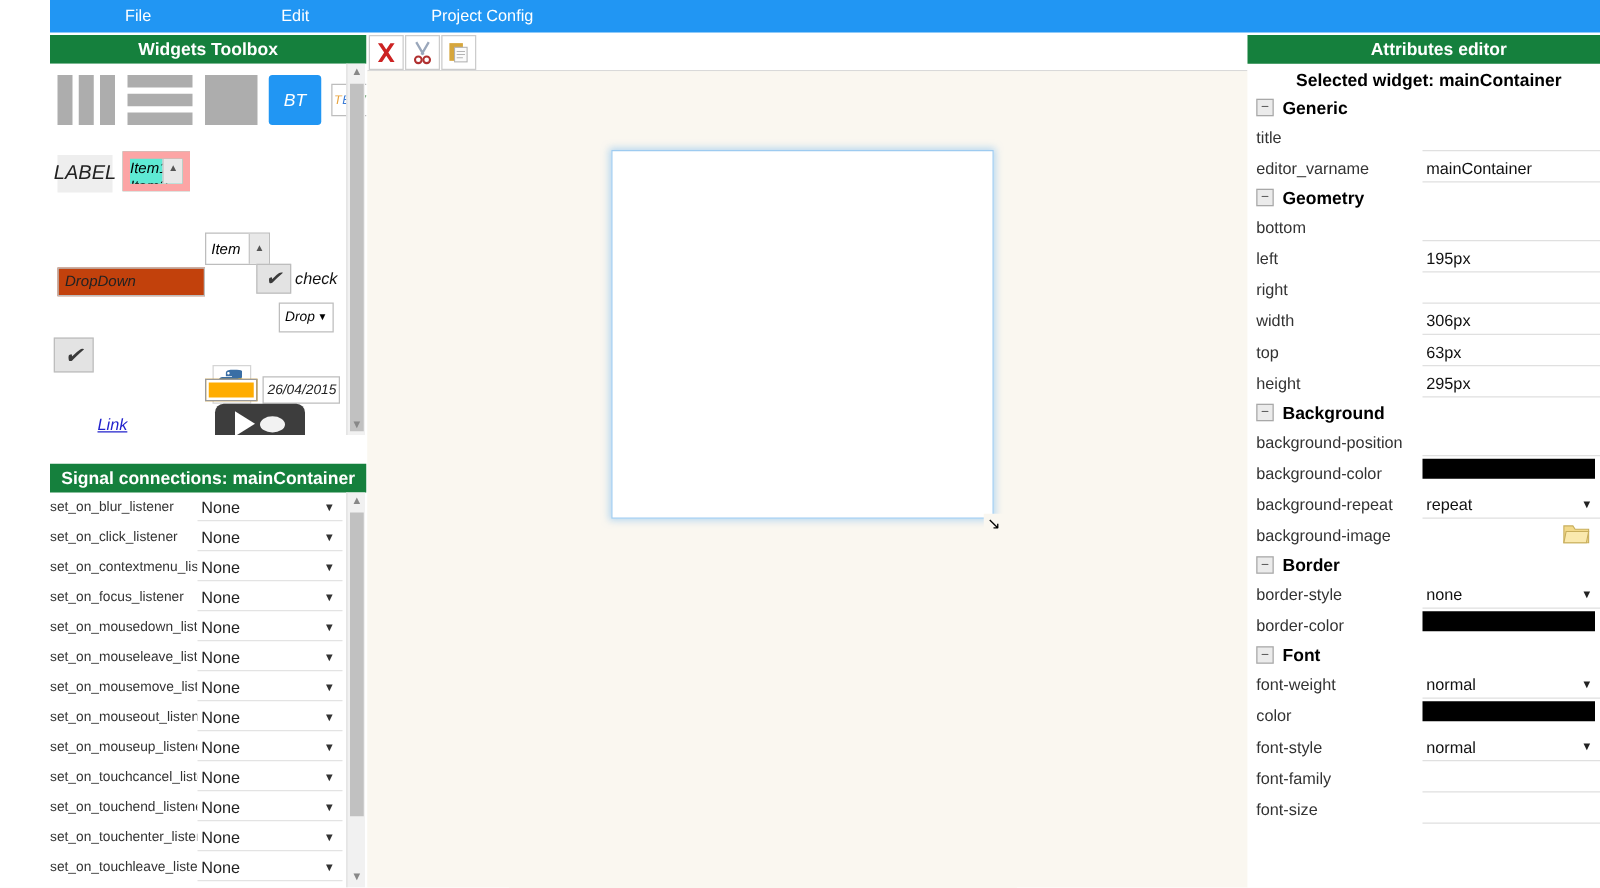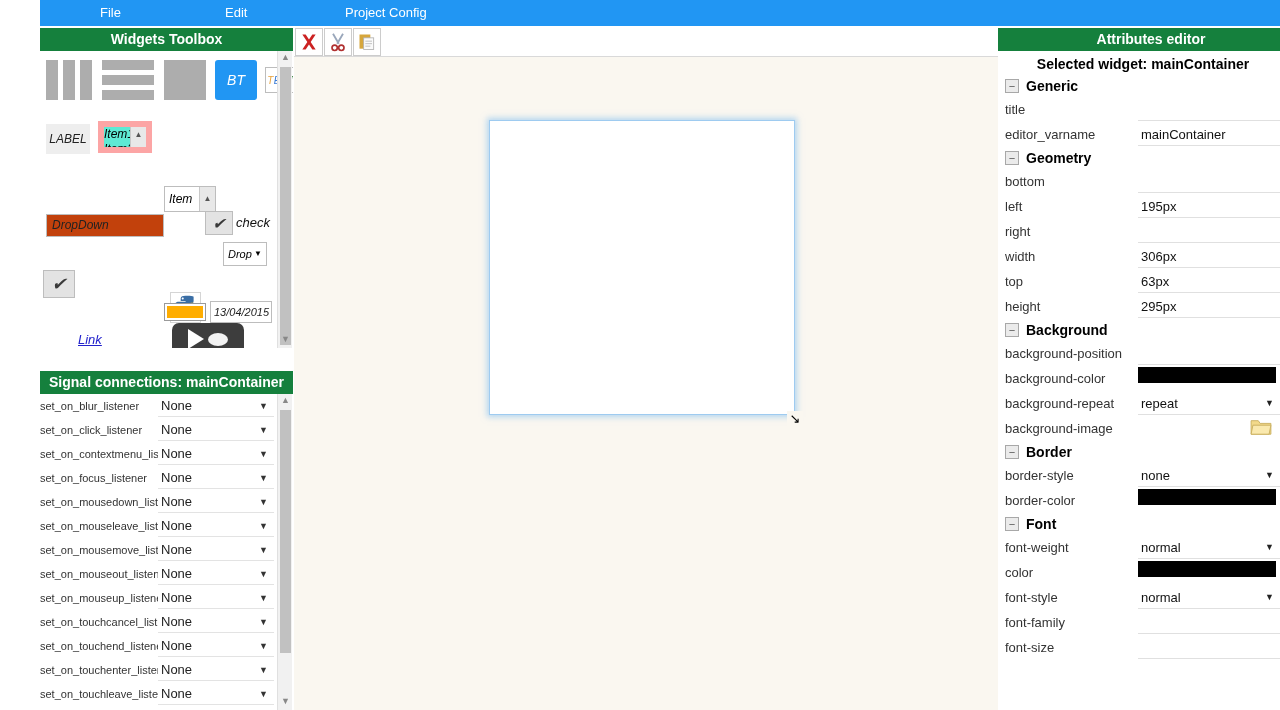--- a/index.html
+++ b/index.html
@@ -106,21 +106,21 @@
     border-radius: 3px;
   }
   .w-textinput {
     width: 32px; height: 26px; border: 1px solid #bdbdbd; background:#fff;
     display: flex; align-items: center; justify-content: center;
     font-size: 10px; letter-spacing: .5px;
   }
   .w-label {
     width: 44px; height: 30px; background: #eeeeee;
     display: flex; align-items: center; justify-content: center;
-    font-size: 12px; color: #222;
+    font-size: 16px; color: #222;
   }
   .w-listview {
     width: 54px; height: 32px; border: 6px solid #fca5a5; background: #5eead4;
     position: relative; overflow: hidden;
     font-size: 12px; line-height: 15px; padding-left: 0;
   }
   .spin-btns {
     position: absolute; right: 0; top: 0; width: 16px; height: 100%;
     background: #e8e8e8; border-left: 1px solid #c8c8c8;
     display: flex; flex-direction: column;
@@ -396,21 +396,21 @@
         <div class="palette-row w-check-label" style="left:196px; top:163px; line-height:18px">
           <span>check</span>
         </div>
 
         <div class="palette-row w-checkbox" style="left:3px; top:219px">
           <span>✔</span>
         </div>
 
         <div class="palette-row w-colorpick" style="left:124px; top:252px"></div>
         <div class="palette-row w-date" style="left:170px; top:250px">
-          <span>13/04/2015</span>
+          <span>26/04/2015</span>
         </div>
 
         <div class="palette-row w-link" style="left:38px; top:281px">
           <span>Link</span>
         </div>
         <div class="palette-row w-video" style="left:132px; top:272px">
           <div class="tri"></div>
           <div class="oval"></div>
         </div>
 

